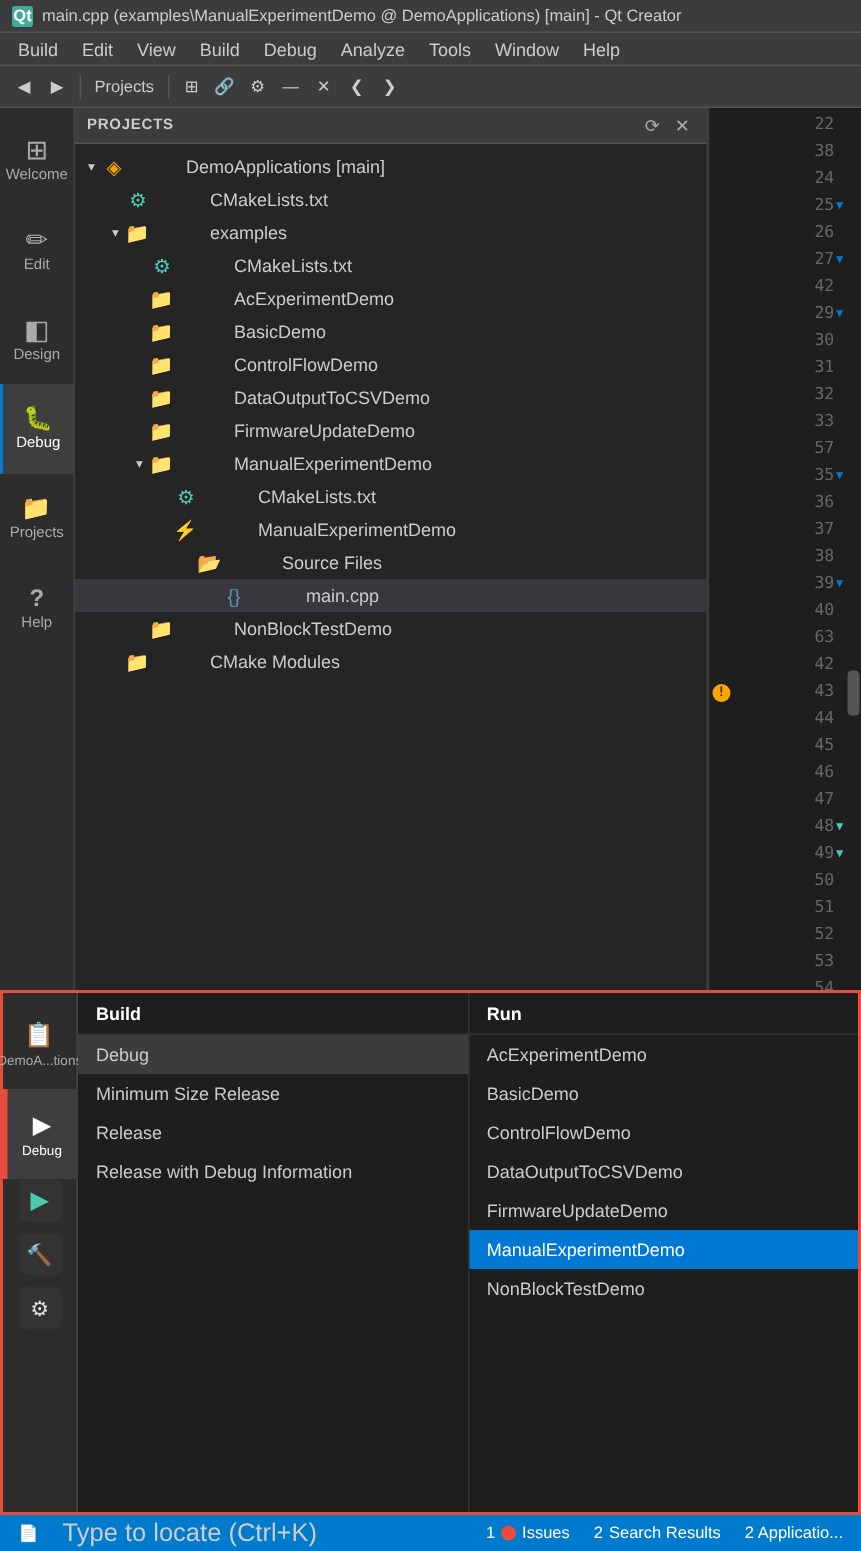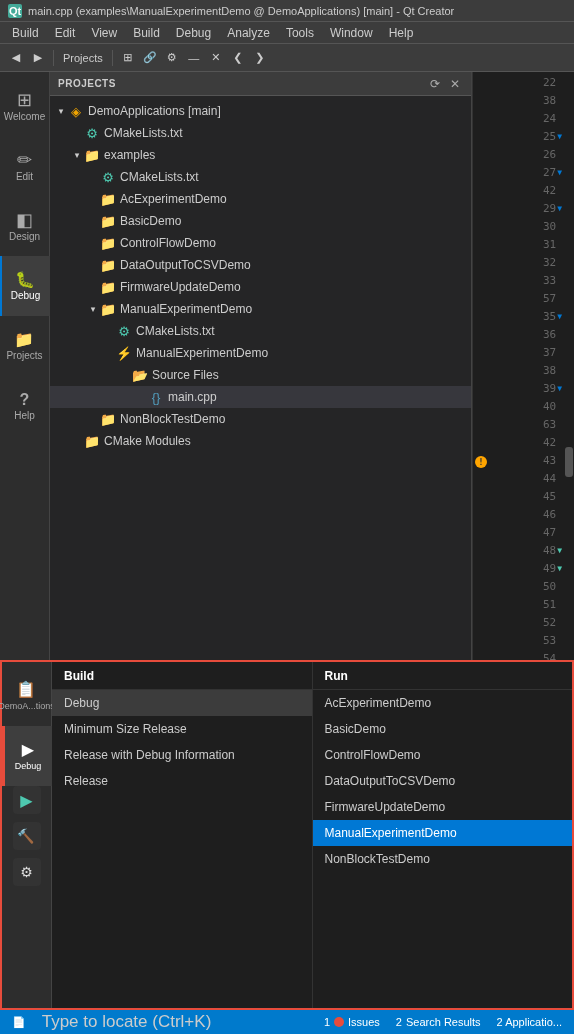--- a/index.html
+++ b/index.html
@@ -204,20 +204,21 @@
       height: 16px;
       display: flex;
       align-items: center;
       justify-content: center;
       margin-right: 4px;
       flex-shrink: 0;
       font-size: 12px;
     }
     .tree-label {
       font-size: 12px;
+      margin-left: 36px;
     }
 
     
     .line-numbers-panel {
       width: 94px;
       background: #1e1e1e;
       border-left: 1px solid #333;
       display: flex;
       flex-direction: column;
       padding-top: 2px;
@@ -605,22 +606,22 @@
   <div class="popup-content">
 
     <div class="popup-columns">
 
       <div class="popup-column">
         <div class="popup-column-header">Build</div>
         <div id="build-list">
 
         <div class="popup-list-item highlighted-gray">Debug</div>
             <div class="popup-list-item">Minimum Size Release</div>
+            <div class="popup-list-item">Release</div>
             <div class="popup-list-item">Release with Debug Information</div>
-            <div class="popup-list-item">Release</div>
           </div>
       </div>
 
       <div class="popup-divider-v"></div>
 
       <div class="popup-column">
         <div class="popup-column-header">Run</div>
         <div id="run-list">
 
         <div class="popup-list-item">AcExperimentDemo</div>

